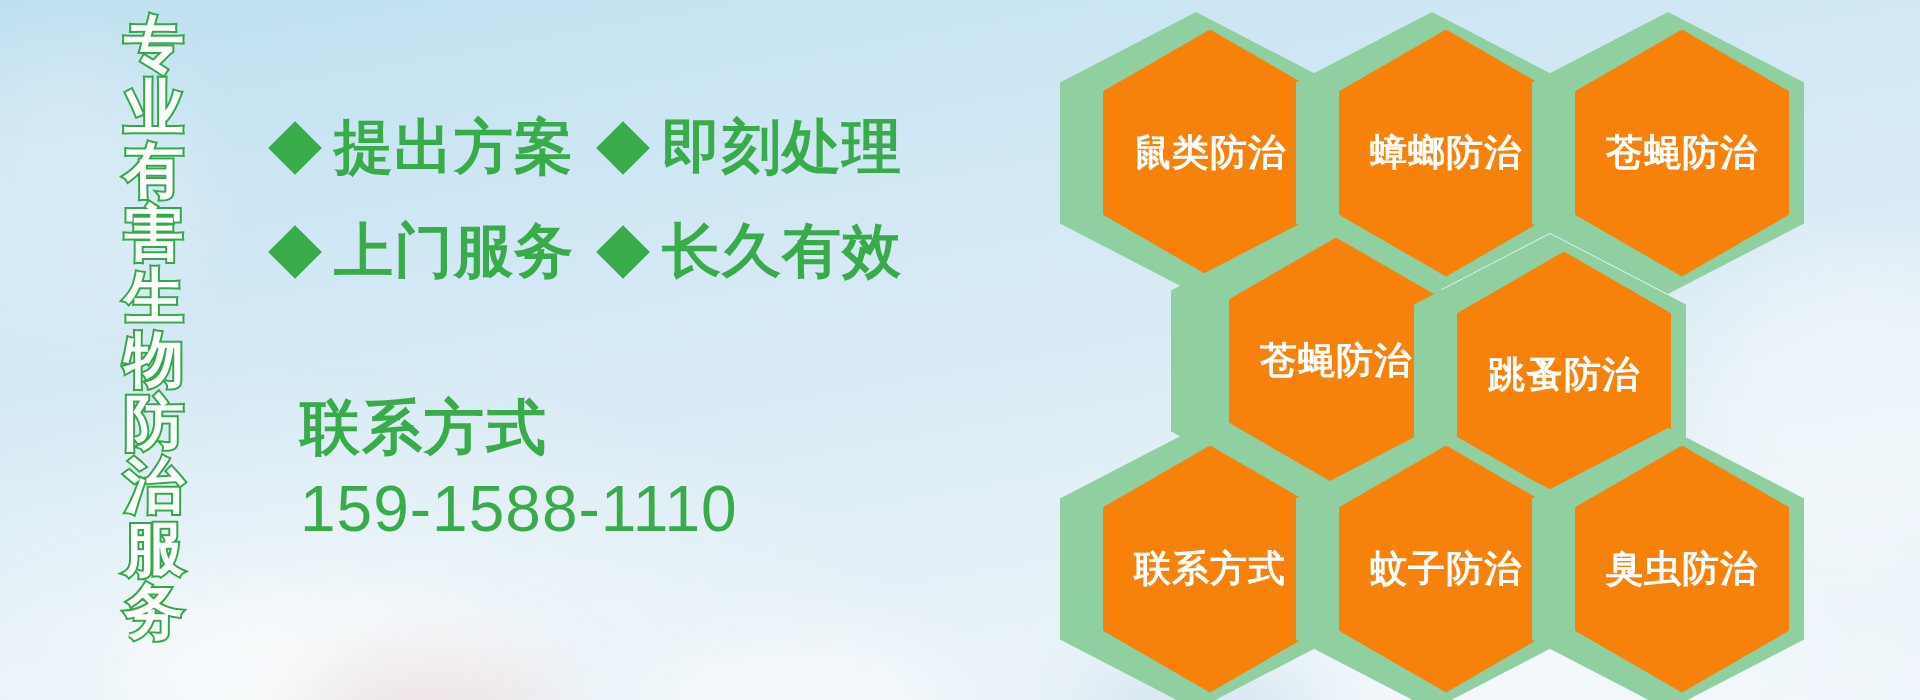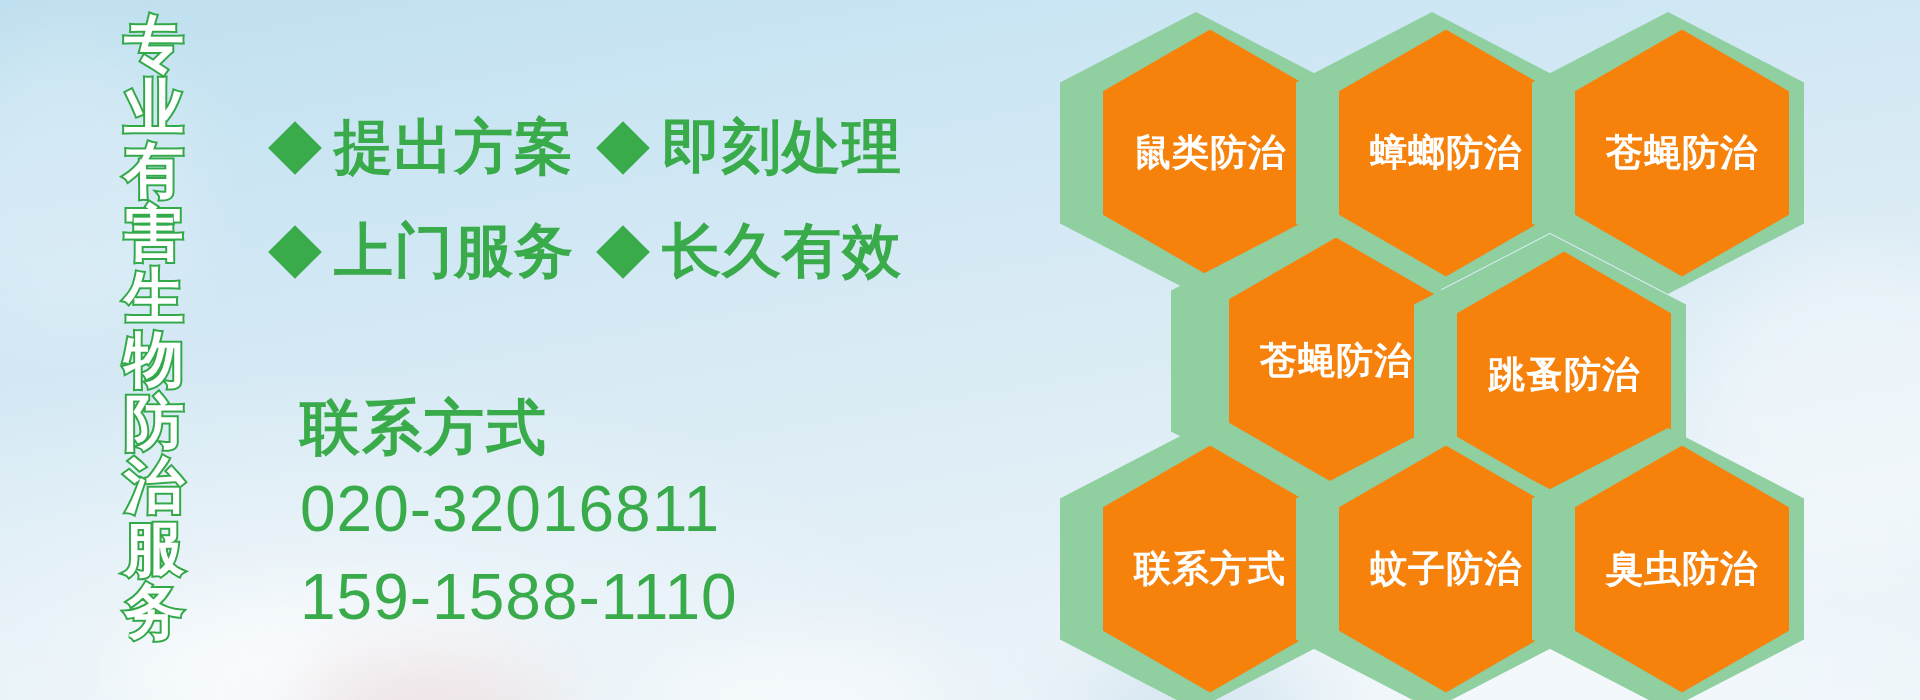--- a/index.html
+++ b/index.html
@@ -202,21 +202,20 @@
       </div>
       <div class="feature-item">
         <span class="diamond"></span>
         <span class="feature-label">长久有效</span>
       </div>
     </div>
   </div>
 
   <div id="contact">
     <div id="contact-heading">联系方式</div>
-    <div class="phone">020-32016811</div>
     <div class="phone">159-1588-1110</div>
   </div>
 
   <div id="hex-grid">
 
     <div class="hex r1c1">
       <div class="hex-inner">
         <span class="hex-label">鼠类防治</span>
       </div>
     </div>

